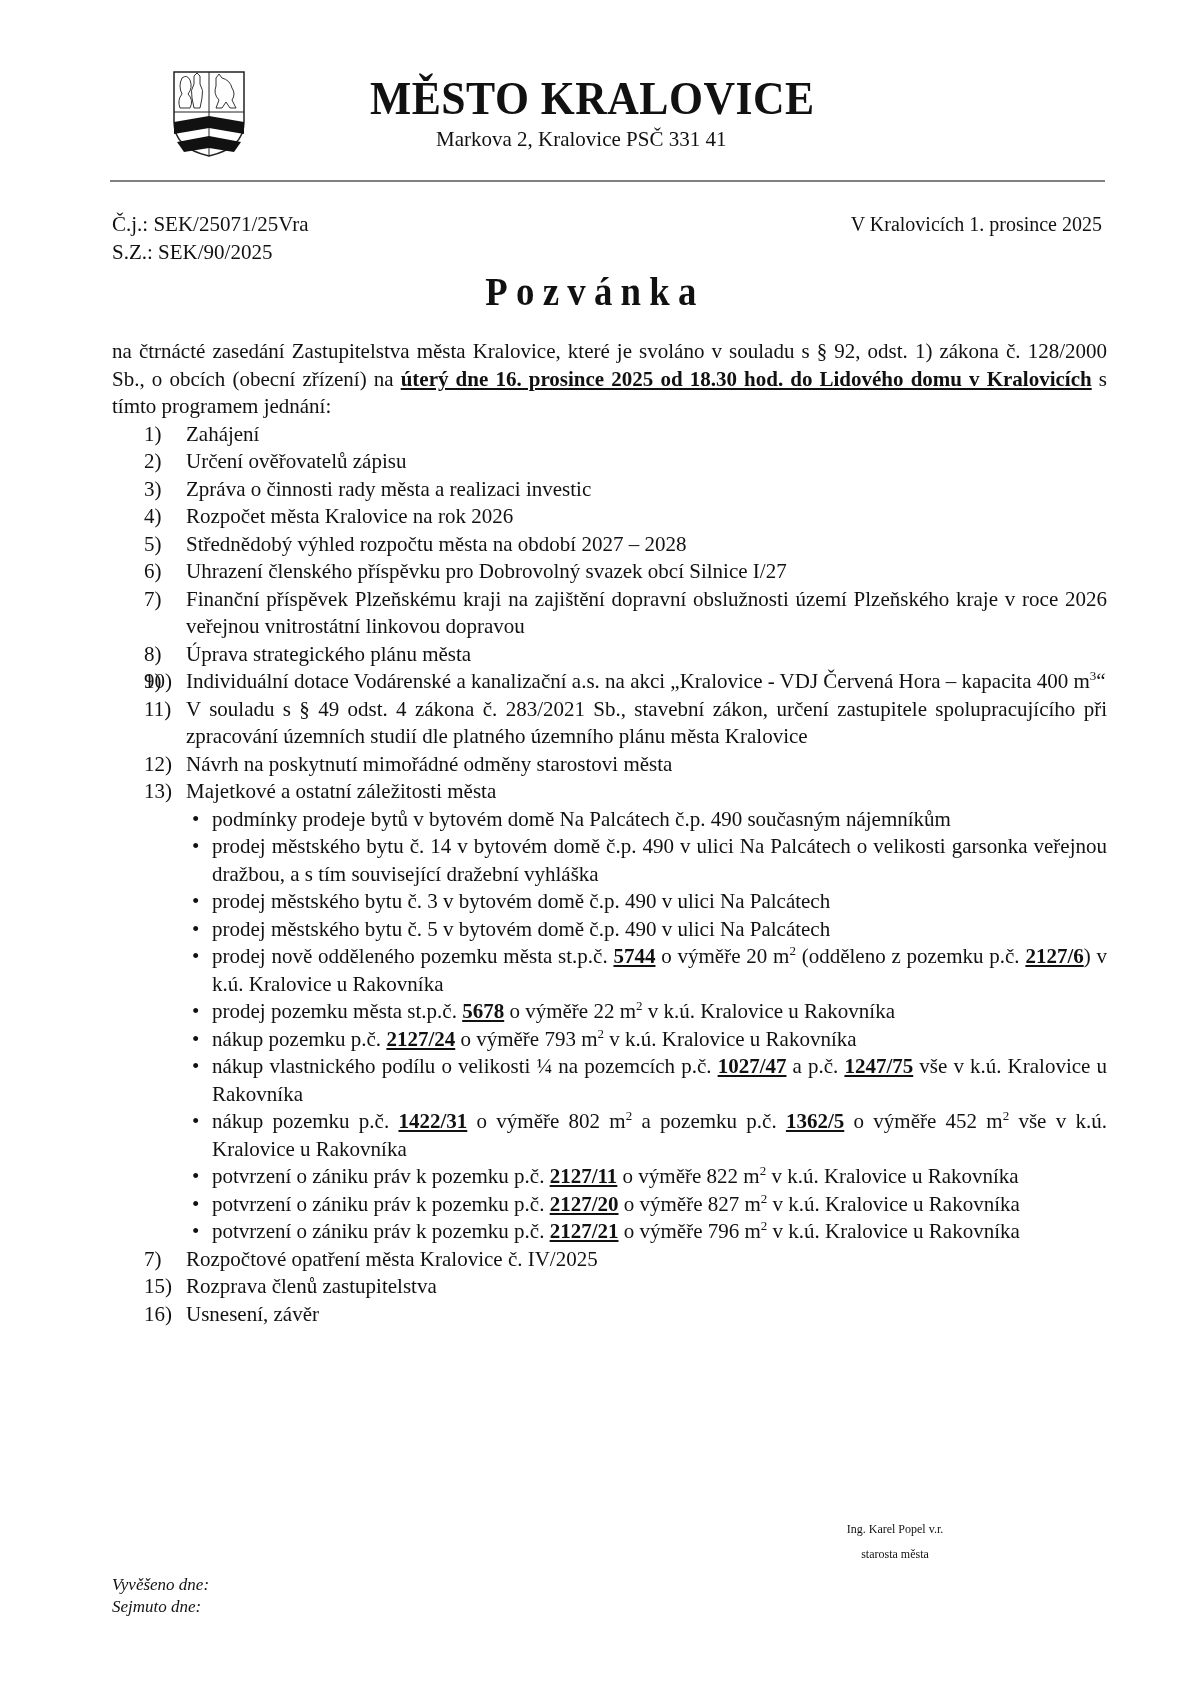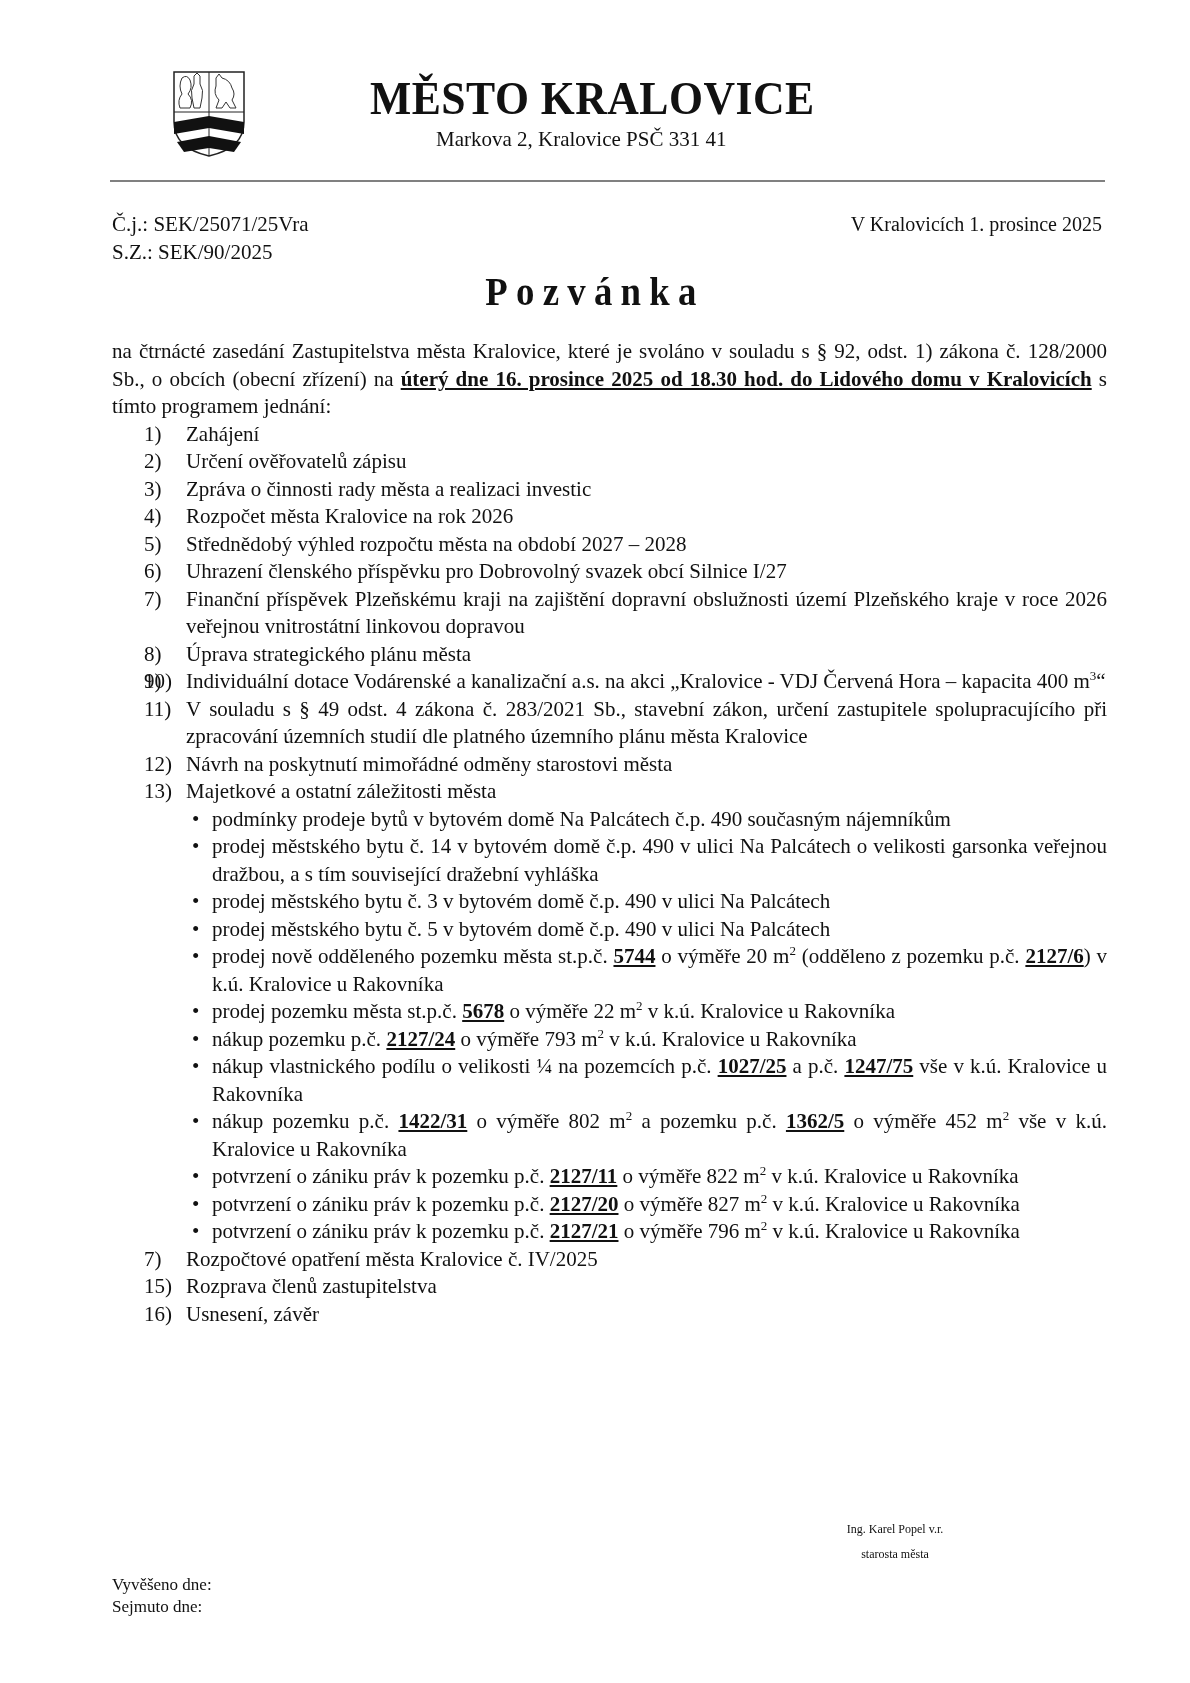--- a/index.html
+++ b/index.html
@@ -17,21 +17,21 @@
   .intro { text-align:justify; }
   b { font-weight:bold;text-decoration:underline; }
   .prog { margin:0; padding:0; list-style:none; }
   .prog > li { position:relative; padding-left:74px; text-align:justify; }
   .prog > li .num { position:absolute; left:32px; top:0; }
   .sub { margin:0; padding:0; list-style:none; }
   .sub > li { position:relative; padding-left:26px; text-align:justify; }
   .sub > li .dot { position:absolute; left:6px; top:0; }
   sup { font-size:13px; line-height:0; vertical-align:8px; }
   .sign { left:780px; top:1517px; width:230px; text-align:center; font-size:12px; line-height:25px; }
-  .posted { left:112px; top:1574px; font-size:17px; line-height:22px; }
+  .posted { left:112px; top:1574px; font-size:17px; line-height:22px;font-style:italic; }
 </style>
 </head>
 <body>
 
 <div class="abs crest">
   <svg width="74" height="88" viewBox="0 0 74 88">
     <path d="M2 2 H72 V52 Q72 78 37 86 Q2 78 2 52 Z" fill="#fff" stroke="#222" stroke-width="1.5"></path>
     <line x1="37" y1="2" x2="37" y2="86" stroke="#222" stroke-width="1"></line>
     <line x1="2" y1="42" x2="72" y2="42" stroke="#222" stroke-width="1"></line>
     <path d="M10 8 q5 -4 8 2 q3 8 -2 14 q6 6 2 14 h-10 q-3 -8 2 -14 q-4 -8 0 -16z" fill="none" stroke="#333" stroke-width="1"></path>
@@ -73,21 +73,21 @@
     <li><span class="num">12)</span><span>Návrh na poskytnutí mimořádné odměny starostovi města</span></li>
     <li><span class="num">13)</span><span>Majetkové a ostatní záležitosti města</span>
       <ul class="sub">
         <li><span class="dot">•</span><span>podmínky prodeje bytů v bytovém domě Na Palcátech č.p. 490 současným nájemníkům</span></li>
         <li><span class="dot">•</span><span>prodej městského bytu č. 14 v bytovém domě č.p. 490 v ulici Na Palcátech o velikosti garsonka veřejnou dražbou, a s tím související dražební vyhláška</span></li>
         <li><span class="dot">•</span><span>prodej městského bytu č. 3 v bytovém domě č.p. 490 v ulici Na Palcátech</span></li>
         <li><span class="dot">•</span><span>prodej městského bytu č. 5 v bytovém domě č.p. 490 v ulici Na Palcátech</span></li>
         <li><span class="dot">•</span><span>prodej nově odděleného pozemku města st.p.č. </span><b>5744</b><span> o výměře 20 m</span><sup>2</sup><span> (odděleno z pozemku p.č. </span><b>2127/6</b><span>) v k.ú. Kralovice u Rakovníka</span></li>
         <li><span class="dot">•</span><span>prodej pozemku města st.p.č. </span><b>5678</b><span> o výměře 22 m</span><sup>2</sup><span> v k.ú. Kralovice u Rakovníka</span></li>
         <li><span class="dot">•</span><span>nákup pozemku p.č. </span><b>2127/24</b><span> o výměře 793 m</span><sup>2</sup><span> v k.ú. Kralovice u Rakovníka</span></li>
-        <li><span class="dot">•</span><span>nákup vlastnického podílu o velikosti ¼ na pozemcích p.č. </span><b>1027/25</b><span> a p.č. </span><b>1247/75</b><span> vše v k.ú. Kralovice u Rakovníka</span></li>
+        <li><span class="dot">•</span><span>nákup vlastnického podílu o velikosti ¼ na pozemcích p.č. </span><b>1027/47</b><span> a p.č. </span><b>1247/75</b><span> vše v k.ú. Kralovice u Rakovníka</span></li>
         <li><span class="dot">•</span><span>nákup pozemku p.č. </span><b>1422/31</b><span> o výměře 802 m</span><sup>2</sup><span> a pozemku p.č. </span><b>1362/5</b><span> o výměře 452 m</span><sup>2</sup><span> vše v k.ú. Kralovice u Rakovníka</span></li>
         <li><span class="dot">•</span><span>potvrzení o zániku práv k pozemku p.č. </span><b>2127/11</b><span> o výměře 822 m</span><sup>2</sup><span> v k.ú. Kralovice u Rakovníka</span></li>
         <li><span class="dot">•</span><span>potvrzení o zániku práv k pozemku p.č. </span><b>2127/20</b><span> o výměře 827 m</span><sup>2</sup><span> v k.ú. Kralovice u Rakovníka</span></li>
         <li><span class="dot">•</span><span>potvrzení o zániku práv k pozemku p.č. </span><b>2127/21</b><span> o výměře 796 m</span><sup>2</sup><span> v k.ú. Kralovice u Rakovníka</span></li>
       </ul>
     </li>
     <li><span class="num">7)</span><span>Rozpočtové opatření města Kralovice č. IV/2025</span></li>
     <li><span class="num">15)</span><span>Rozprava členů zastupitelstva</span></li>
     <li><span class="num">16)</span><span>Usnesení, závěr</span></li>
   </ol>

